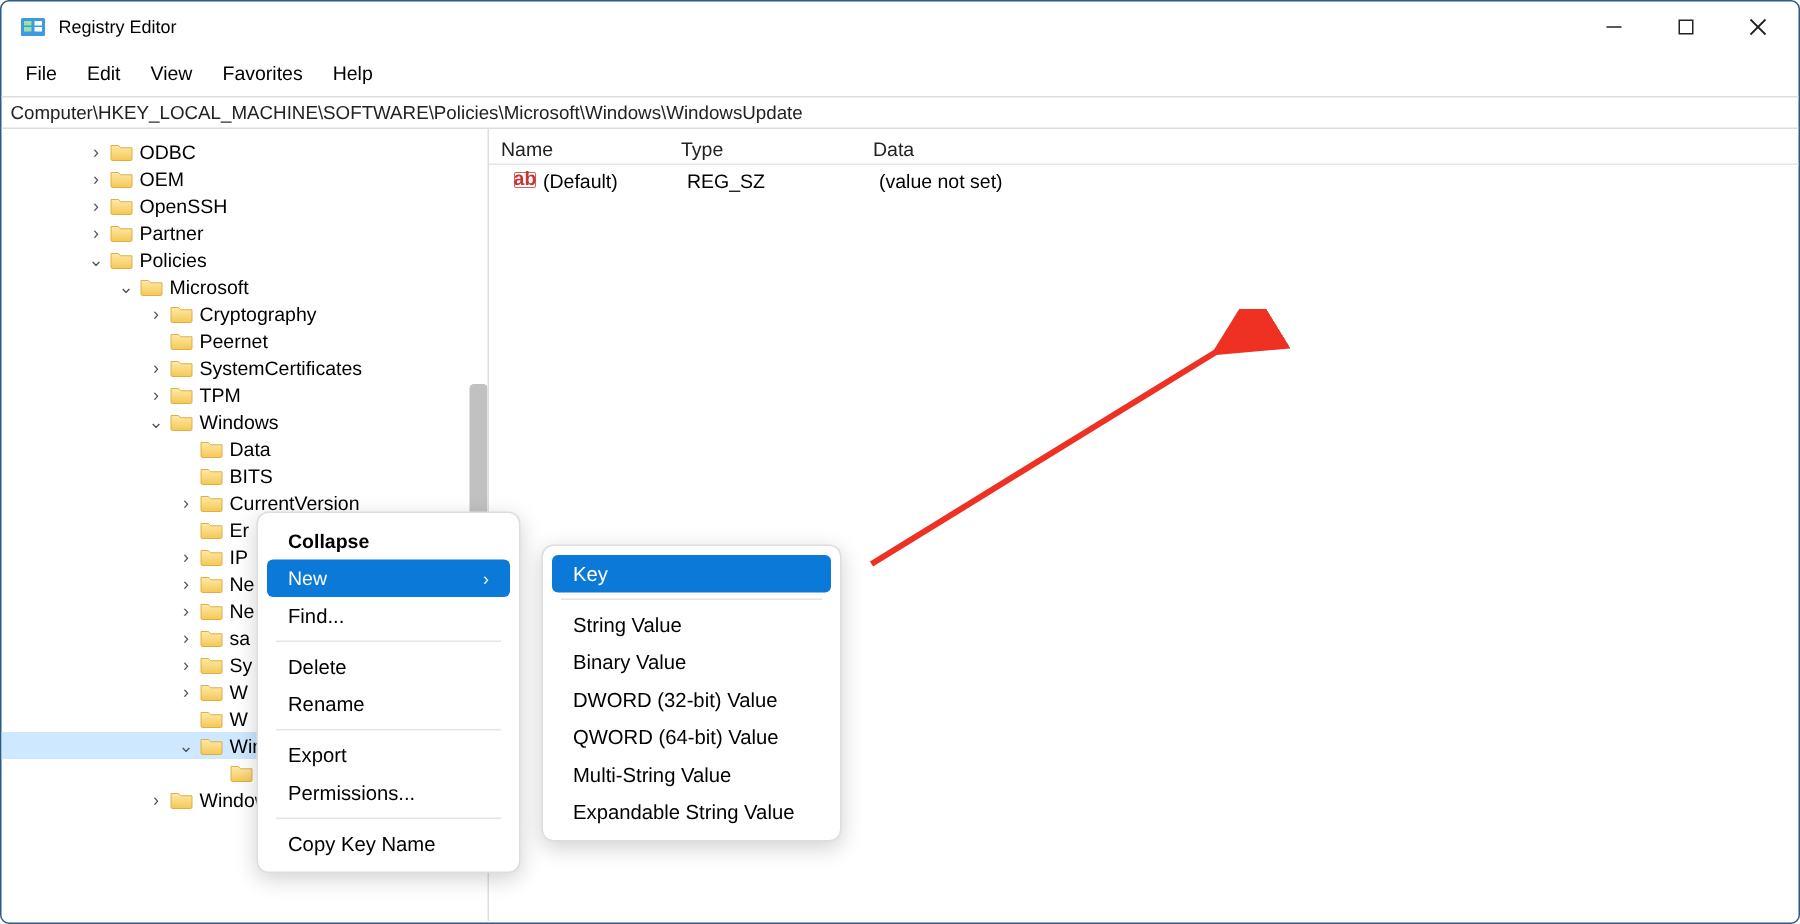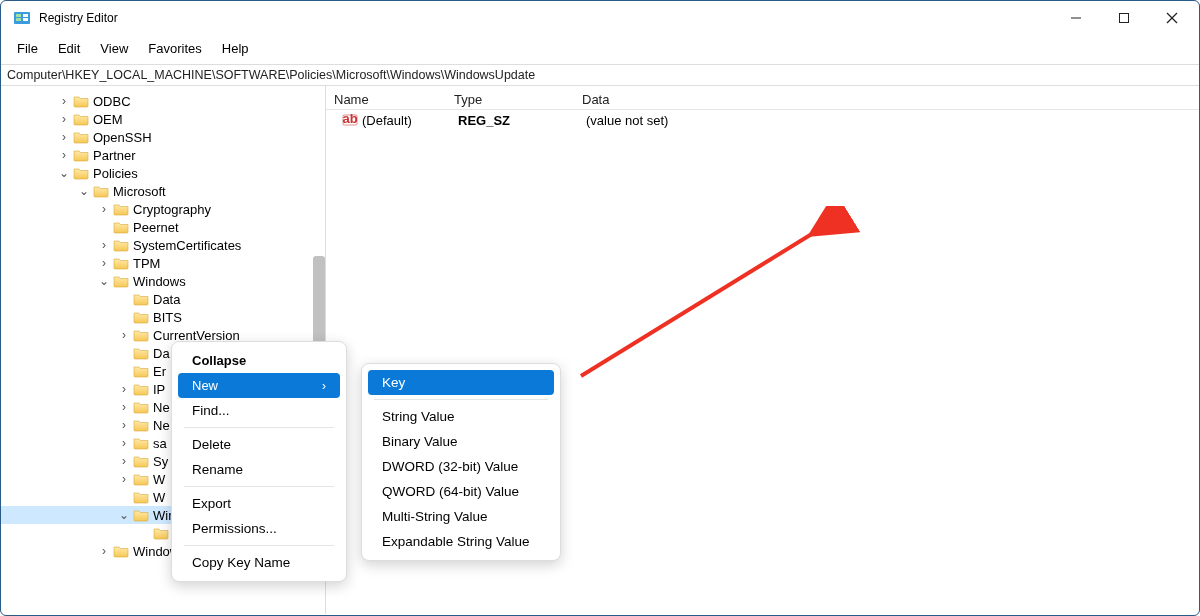--- a/index.html
+++ b/index.html
@@ -28,21 +28,21 @@
 .label { display: inline-block; }
 .list { flex: 1; padding: 4px 0; }
 .list-header { display: flex; border-bottom: 1px solid #e5e5e5; font-size: 12.5px; color: #222; }
 .list-header .col { padding: 2px 8px; }
 .col-name { width: 120px; }
 .col-type { width: 128px; }
 .col-data { flex: 1; }
 .list-row { display: flex; padding: 2px 0; align-items: center; }
 .list-row .val-icon { width: 16px; height: 16px; margin: 0 4px 0 16px; display: inline-block; }
 .list-row .cname { width: 96px; }
-.list-row .ctype { width: 128px; font-weight: bold; }
+.list-row .ctype { width: 128px; }
 .list-row .cdata { flex: 1; }
 .ctx { position: absolute; background: #fff; border: 1px solid #ddd; border-radius: 8px; box-shadow: 0 4px 14px rgba(0,0,0,.18); padding: 6px; z-index: 20; }
 .ctx .citem { padding: 5px 14px; border-radius: 4px; font-size: 13.5px; display: flex; justify-content: space-between; align-items: center; }
 .ctx .citem.hl { background: #0a79d8; color: #fff; }
 .ctx .sep { height: 1px; background: #e5e5e5; margin: 4px 6px; }
 .ctx .arrow-r { font-size: 12px; margin-left: 20px; }
 .ctx1 { left: 170px; top: 340px; width: 176px; }
 .ctx2 { left: 360px; top: 362px; width: 200px; }
 .annot-arrow { position: absolute; left: 560px; top: 205px; z-index: 30; pointer-events: none; }
 </style>
@@ -221,29 +221,20 @@
                 </svg></span>
               <span class="label">CurrentVersion</span>
             </div>
           </li>
         <li>
             <div class="row" style="padding-left:116px">
               <span class="exp"></span>
               <span class="folder-icon"><svg viewBox="0 0 16 14">
                   <path d="M1 3 h5 l1.5 1.5 H15 V12 a1 1 0 0 1 -1 1 H2 a1 1 0 0 1 -1 -1 Z" fill="url(#fgrad)" stroke="#d9a93a" stroke-width="0.6"></path>
                 </svg></span>
-              <span class="label">Da</span>
-            </div>
-          </li>
-        <li>
-            <div class="row" style="padding-left:116px">
-              <span class="exp"></span>
-              <span class="folder-icon"><svg viewBox="0 0 16 14">
-                  <path d="M1 3 h5 l1.5 1.5 H15 V12 a1 1 0 0 1 -1 1 H2 a1 1 0 0 1 -1 -1 Z" fill="url(#fgrad)" stroke="#d9a93a" stroke-width="0.6"></path>
-                </svg></span>
               <span class="label">Er</span>
             </div>
           </li>
         <li>
             <div class="row" style="padding-left:116px">
               <span class="exp chev-right"></span>
               <span class="folder-icon"><svg viewBox="0 0 16 14">
                   <path d="M1 3 h5 l1.5 1.5 H15 V12 a1 1 0 0 1 -1 1 H2 a1 1 0 0 1 -1 -1 Z" fill="url(#fgrad)" stroke="#d9a93a" stroke-width="0.6"></path>
                 </svg></span>
               <span class="label">IP</span>

